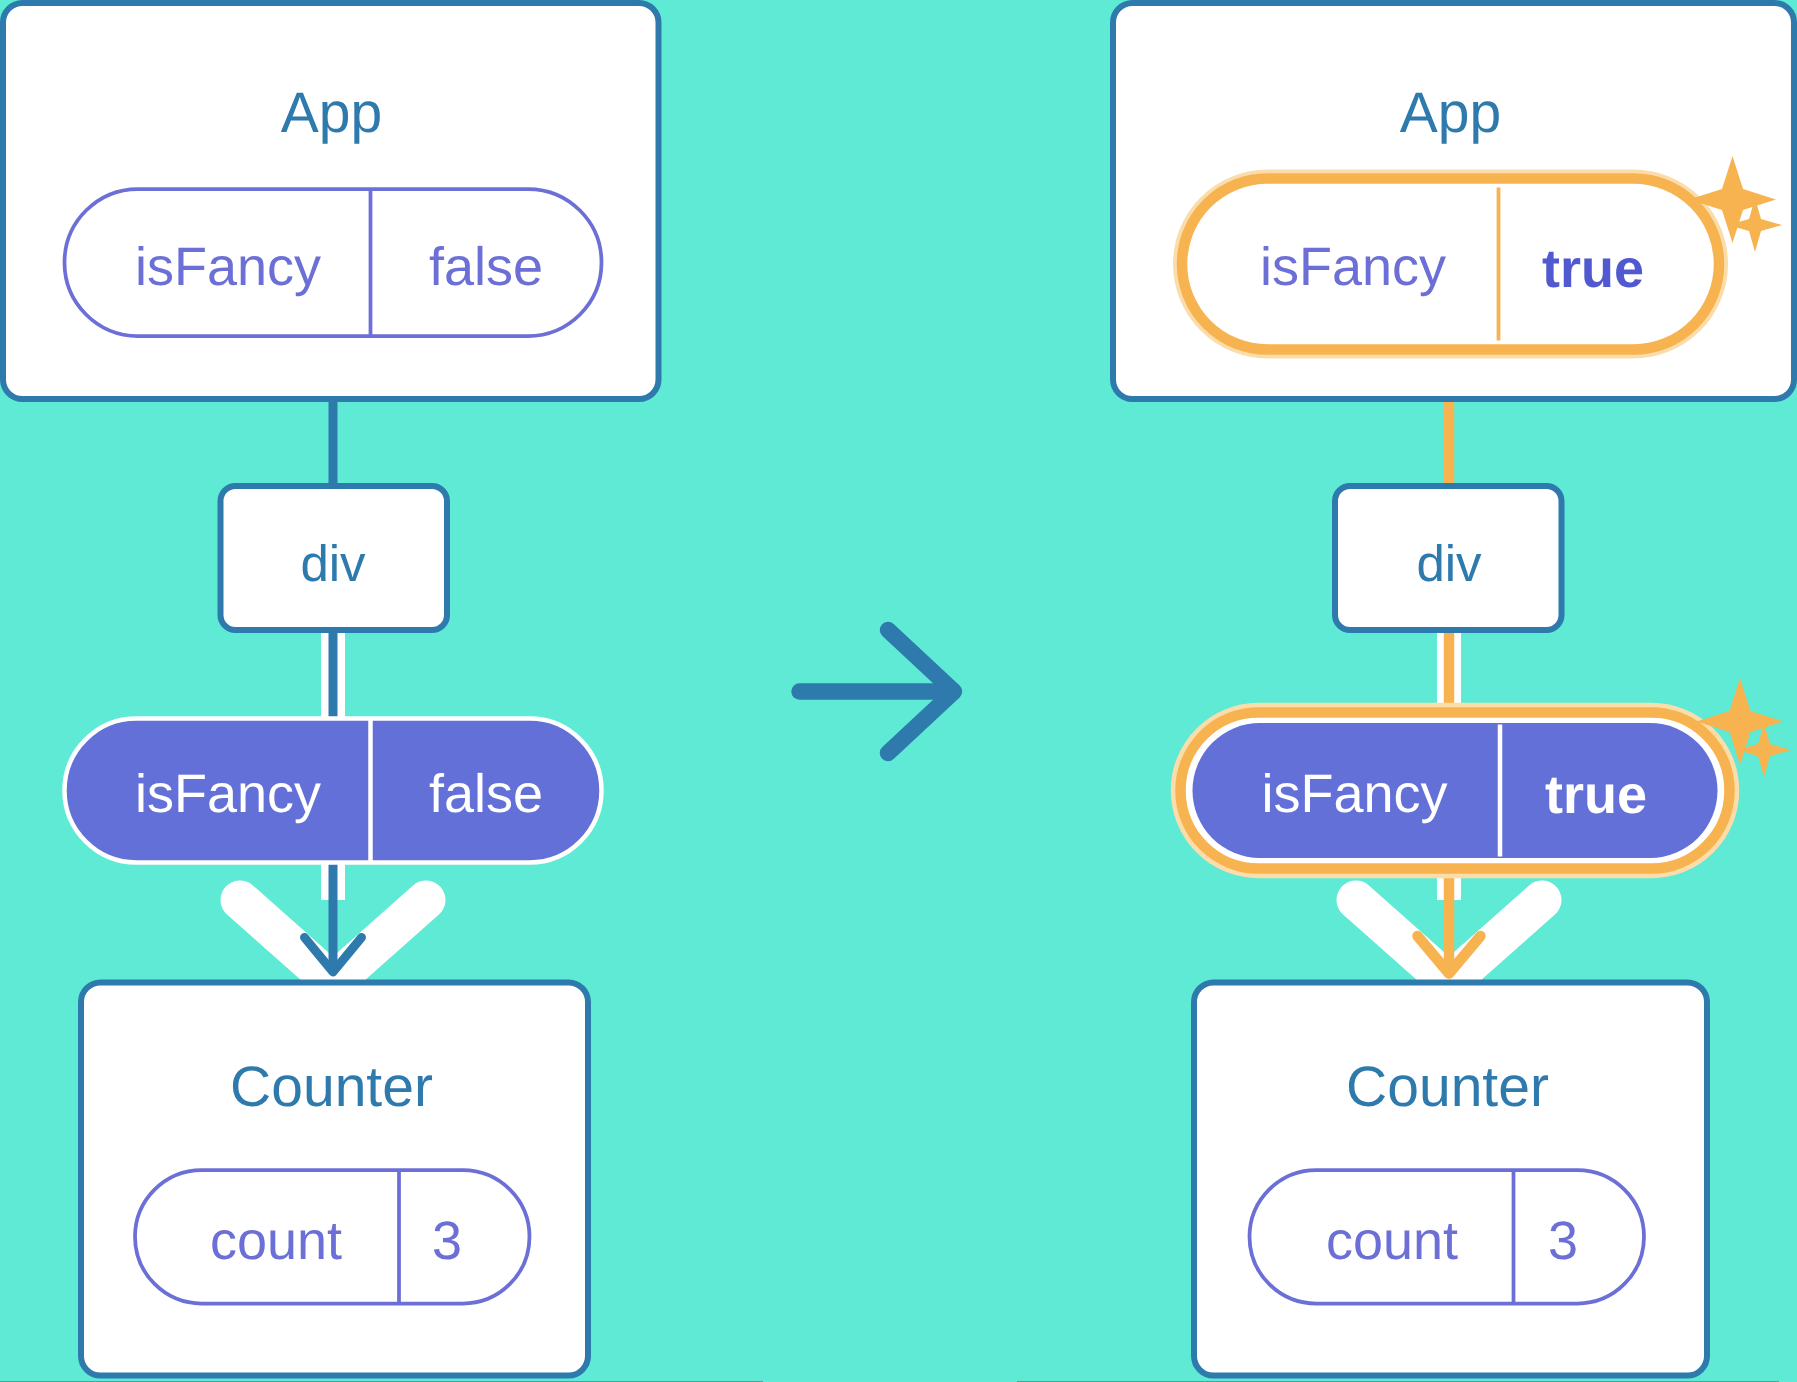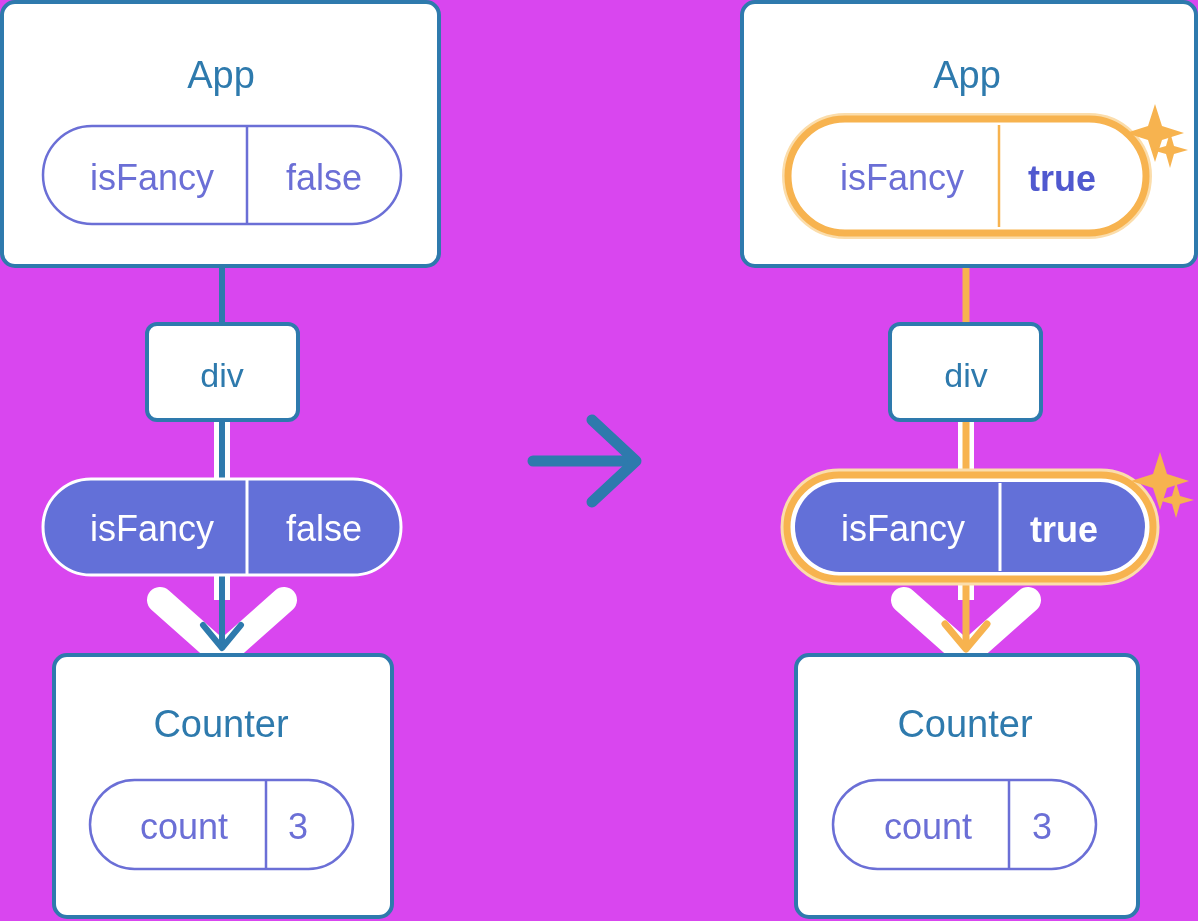--- a/index.html
+++ b/index.html
@@ -1,18 +1,18 @@
 <!DOCTYPE html>
 <html><head>
 <meta charset="utf-8">
 <style>
   html,body{margin:0;padding:0;background:#4c666e;}
   body{width:1198px;height:921px;overflow:hidden;
        font-family:"Liberation Sans","DejaVu Sans",sans-serif;}
-  #stage{position:relative;width:1198px;height:921px;background:#d946ef;}
+  #stage{position:relative;width:1198px;height:921px;background:#5eead4;}
   svg{display:block;}
   .lbl{font-family:"Liberation Sans","DejaVu Sans",sans-serif;}
 </style>
 </head>
 <body>
 
 <div id="stage">
 <svg width="1198" height="921" viewBox="0 0 1198 921" xmlns="http://www.w3.org/2000/svg">
 
   <g>

